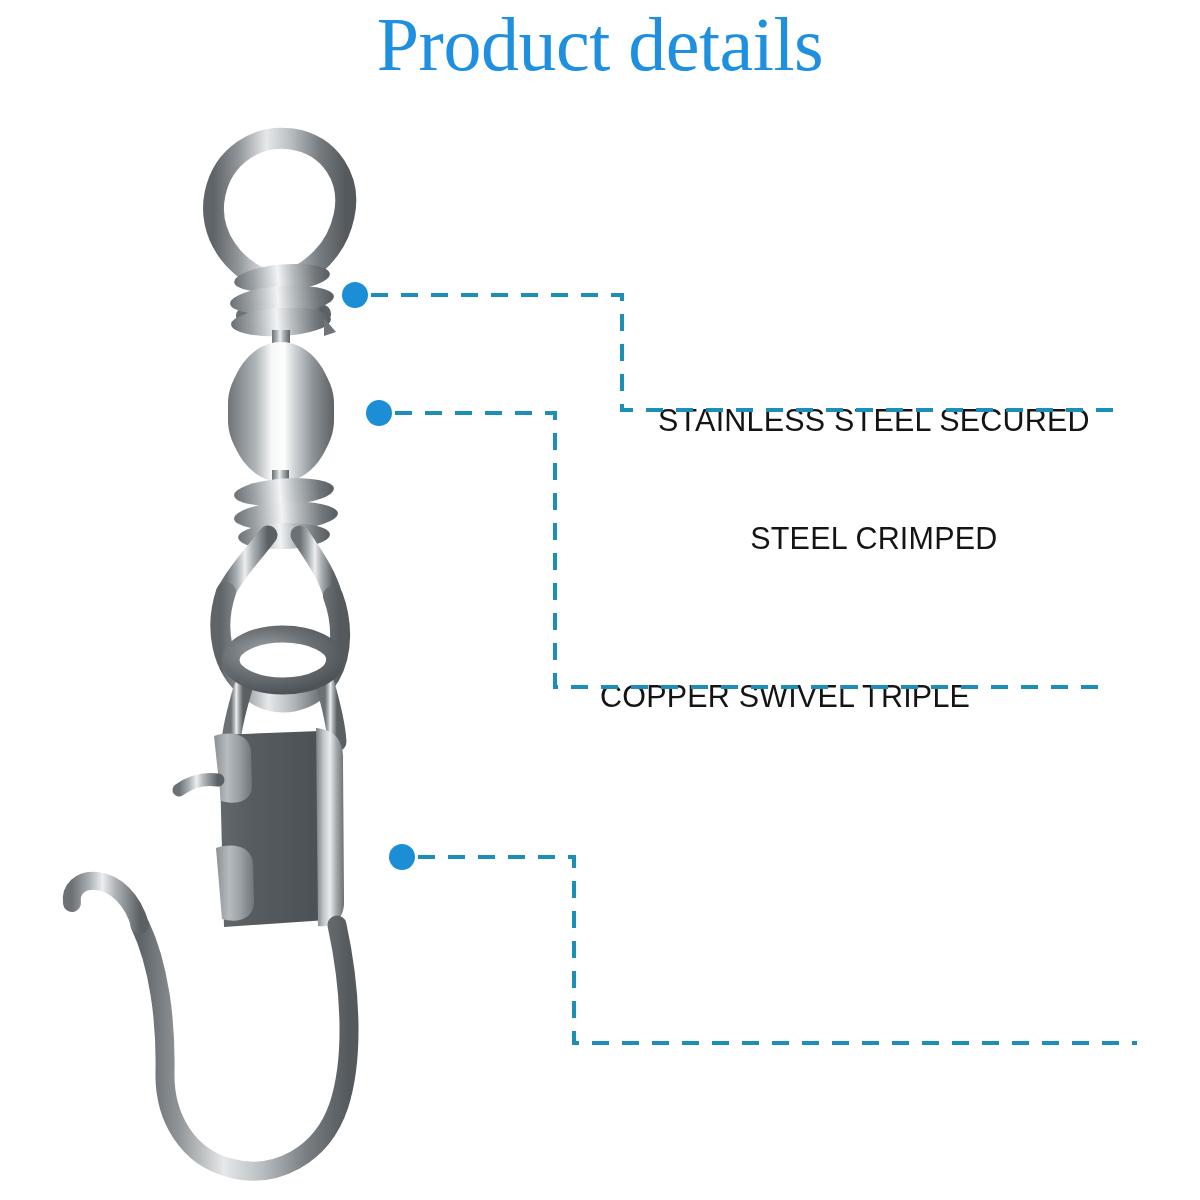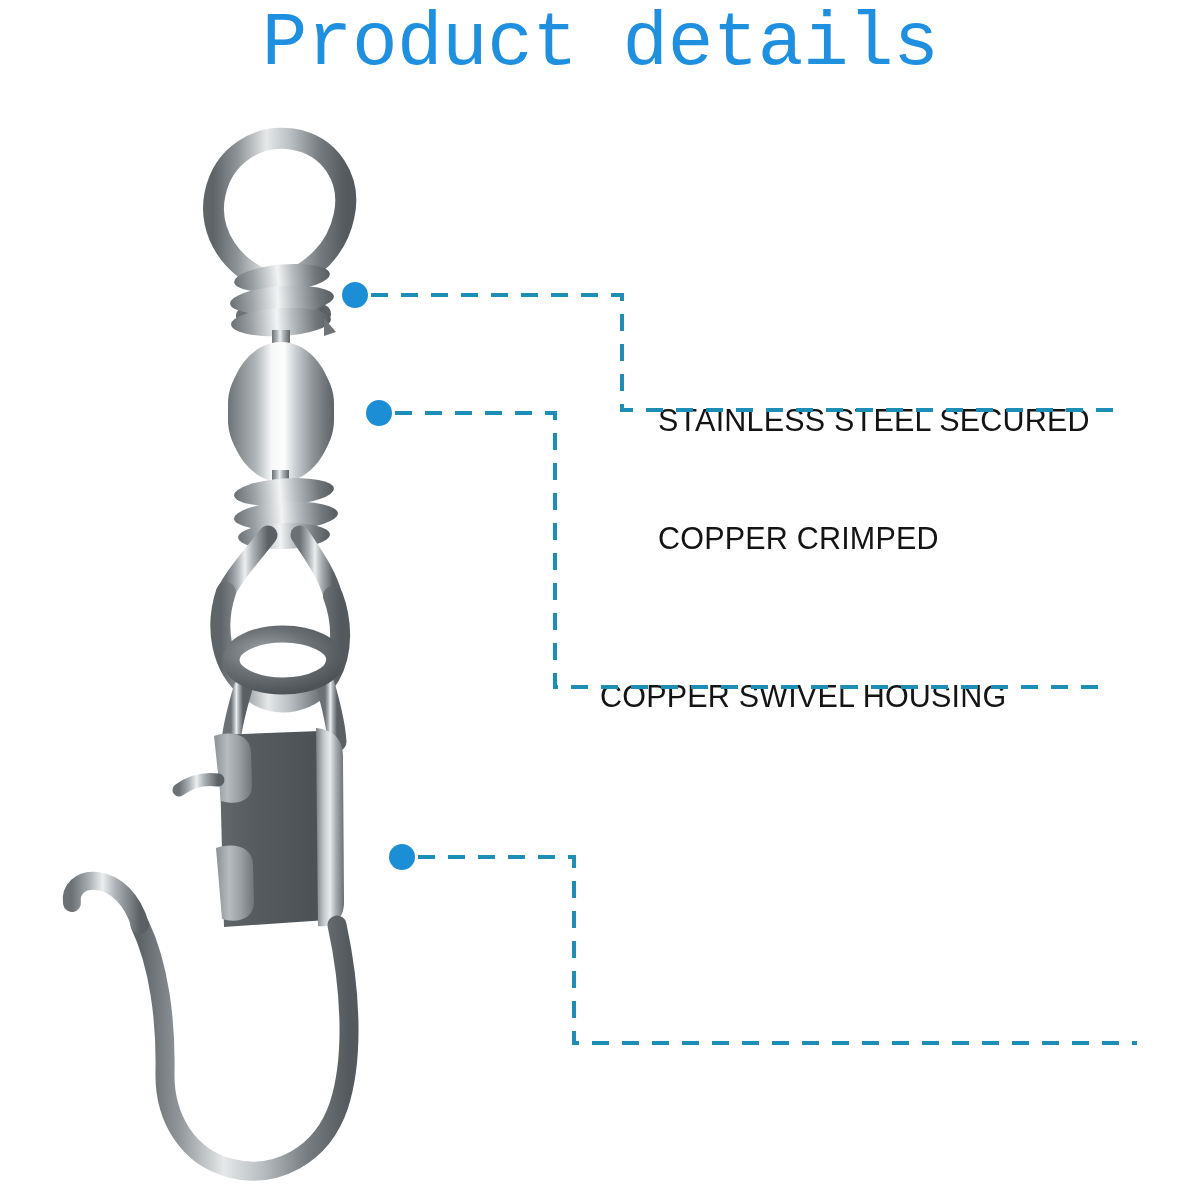--- a/index.html
+++ b/index.html
@@ -23,21 +23,21 @@
   #page-title {
     position: absolute;
     left: 0;
     top: 2px;
     width: 1200px;
     text-align: center;
     font-size: 76px;
     font-weight: 400;
     letter-spacing: -0.5px;
     color: #1f90e0;
-    font-family: Liberation Mono, monospace;
+    font-family: Liberation Serif, serif;
     line-height: 1.12;
     white-space: nowrap;
   }
 
   
   .callout-text {
     position: absolute;
     color: #141414;
     font-size: 30.5px;
     font-weight: 400;
@@ -229,23 +229,23 @@
     <path class="conn-path" d="M 371 295 L 622 295 L 622 410 L 1120 410"></path>
     <circle class="conn-dot" cx="355" cy="295" r="13"></circle>
 
     <path class="conn-path" d="M 395 413 L 555 413 L 555 687 L 1107 687"></path>
     <circle class="conn-dot" cx="379" cy="413" r="13"></circle>
 
     <path class="conn-path" d="M 418 857 L 574 857 L 574 1043 L 1137 1043"></path>
     <circle class="conn-dot" cx="402" cy="857" r="13"></circle>
   </svg>
 
-  <div class="callout-text" style="left:658px; top:322px;">
+  <div class="callout-text" style="left:658px; top:322px;text-align:center;">
     <div>STAINLESS STEEL SECURED</div>
-    <div>COPPER CRIMPED</div>
+    <div>STEEL CRIMPED</div>
   </div>
 
   <div class="callout-text" style="left:600px; top:598px;">
-    <div>COPPER SWIVEL HOUSING</div>
+    <div>COPPER SWIVEL TRIPLE</div>
   </div>
 
 
 </div>
 
 </body></html>

